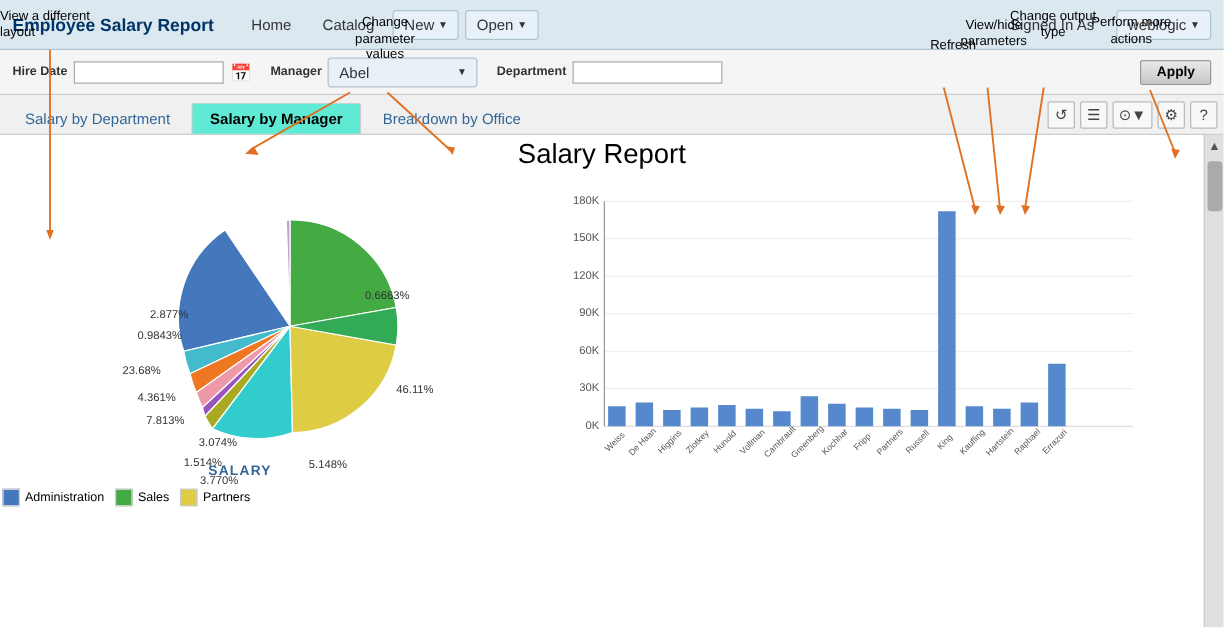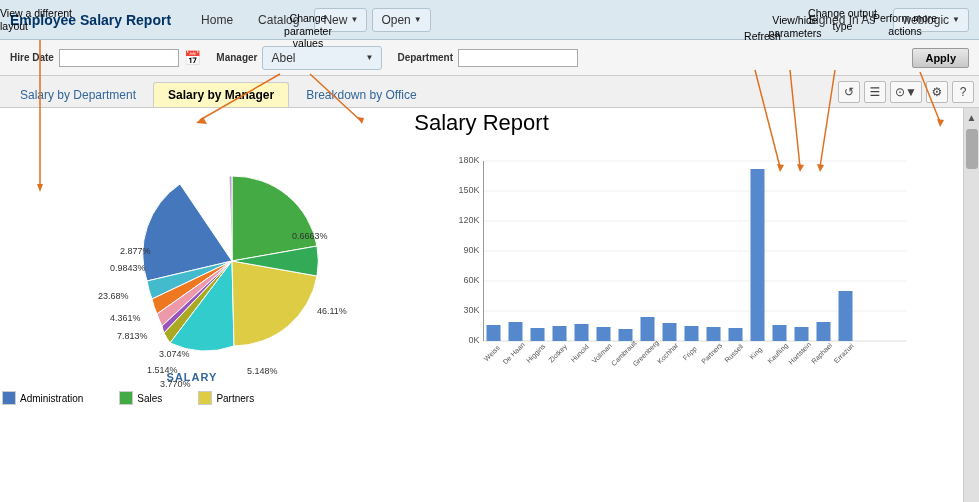--- a/index.html
+++ b/index.html
@@ -107,21 +107,21 @@
       padding: 5px 14px;
       font-size: 12px;
       cursor: pointer;
       border: 1px solid transparent;
       border-bottom: none;
       color: #336699;
       background: transparent;
       margin-right: 2px;
     }
     .tab.active {
-      background: #fef9c3;
+      background: #5eead4;
       border-color: #ccc;
       color: #000;
       font-weight: bold;
       border-radius: 3px 3px 0 0;
     }
     .tabs-right {
       margin-left: auto;
       display: flex;
       align-items: center;
       gap: 4px;
@@ -215,21 +215,21 @@
     }
     .bar-chart-container {
       position: relative;
       width: 100%;
       height: 220px;
     }
 
     
     .legend {
       display: flex;
-      gap: 36px;
+      gap: 9px;
       margin-top: 8px;
       flex-wrap: wrap;
     }
     .legend-item {
       display: flex;
       align-items: center;
       gap: 4px;
       font-size: 10px;
     }
     .legend-color {

